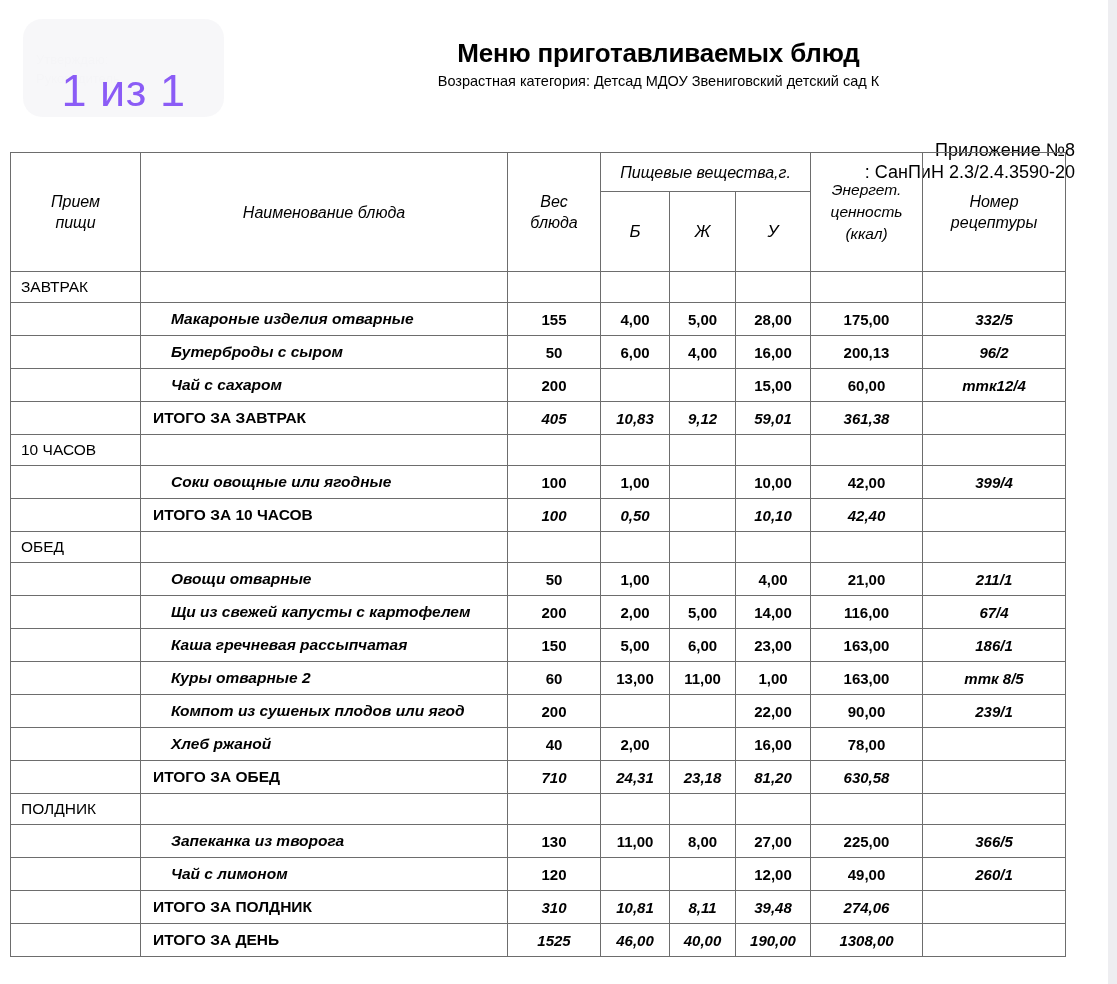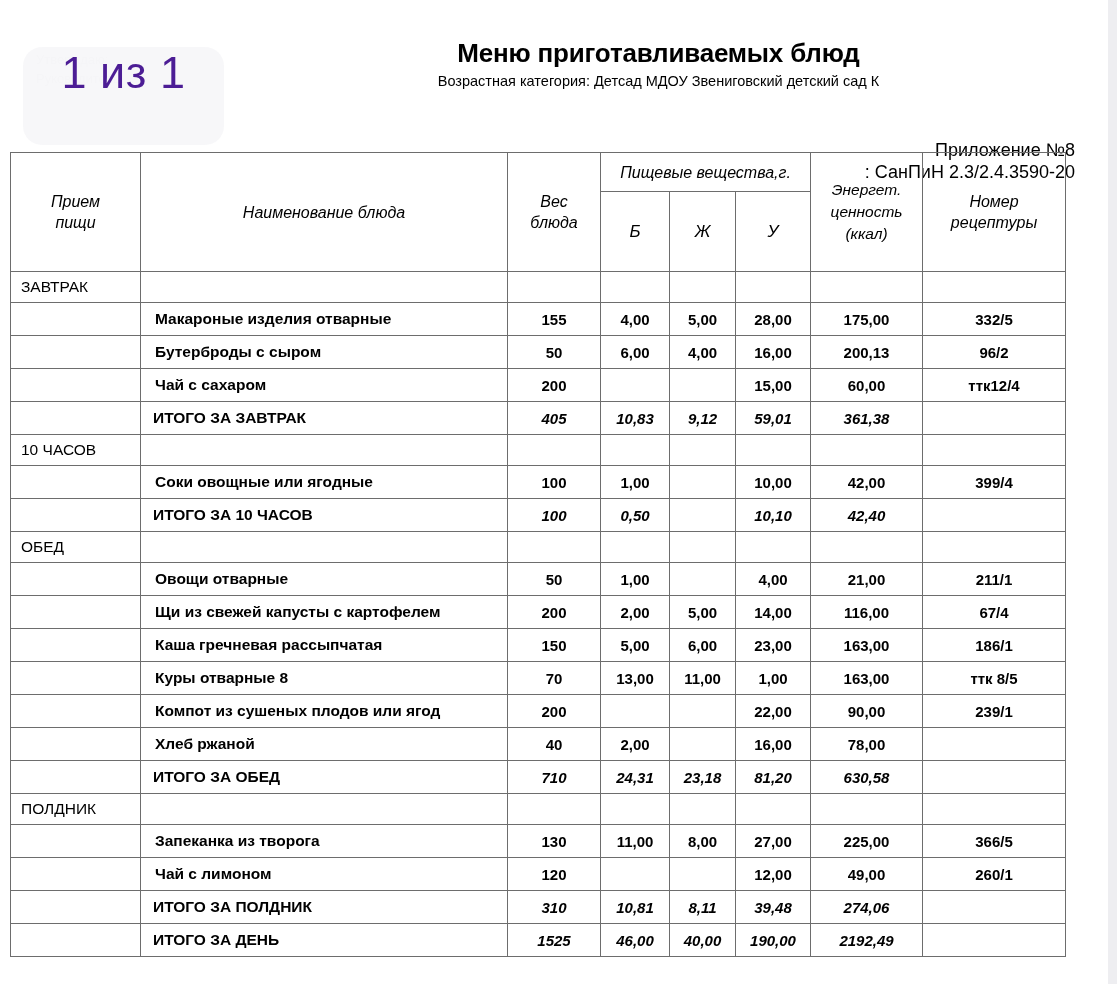--- a/index.html
+++ b/index.html
@@ -40,31 +40,31 @@
     font-size: 13px;
     line-height: 19px;
     color: #e6e6e8;
     white-space: nowrap;
     font-family: "Liberation Sans", sans-serif;
   }
 
   .page-indicator {
     position: absolute;
     left: 23px;
-    top: 47px;
+    top: 19px;
     width: 201px;
     height: 98px;
     background: rgba(246,246,248,0.90);
     border-radius: 19px;
     display: flex;
-    align-items: flex-start;
+    align-items: flex-end;
     justify-content: center;
     font-size: 45px;
     font-weight: 400;
-    color: #4c1d95;
+    color: #8b5cf6;
     letter-spacing: 0.5px;
   }
 
   .title-block {
     position: absolute;
     left: 240px;
     right: 40px;
     top: 38px;
     text-align: center;
   }
@@ -136,42 +136,44 @@
   
   tbody tr { height: 33px; }
   tbody td.meal-cell {
     padding-left: 10px;
     font-size: 15.5px;
     font-weight: 400;
     font-style: normal;
     text-align: left;
   }
   tbody td.dish-cell {
-    padding-left: 14px;
+    padding-left: 30px;
     font-size: 15.5px;
     font-weight: bold;
+    font-style: italic;
     text-align: left;
   }
   tbody td.dish-cell.total-label {
     font-style: normal;
     padding-left: 12px;
   }
   tbody td.num {
     text-align: center;
     font-size: 15px;
     font-weight: bold;
     font-style: normal;
   }
   tbody td.num.ital {
     font-style: italic;
   }
   tbody td.recipe {
     text-align: center;
     font-size: 15px;
     font-weight: bold;
+    font-style: italic;
   }
   tr.section-row { height: 31px; }
   tr.total-row td.num { font-style: italic; }
 </style>
 </head>
 <body>
 
 <div class="page-edge"></div>
 
 <div class="doc-header">
@@ -352,22 +354,22 @@
         <td class="dish-cell">Каша гречневая рассыпчатая</td>
         <td class="num">150</td>
         <td class="num">5,00</td>
         <td class="num">6,00</td>
         <td class="num">23,00</td>
         <td class="num">163,00</td>
         <td class="recipe">186/1</td>
       </tr>
       <tr>
         <td class="meal-cell"></td>
-        <td class="dish-cell">Куры отварные 8</td>
-        <td class="num">70</td>
+        <td class="dish-cell">Куры отварные 2</td>
+        <td class="num">60</td>
         <td class="num">13,00</td>
         <td class="num">11,00</td>
         <td class="num">1,00</td>
         <td class="num">163,00</td>
         <td class="recipe">ттк 8/5</td>
       </tr>
       <tr>
         <td class="meal-cell"></td>
         <td class="dish-cell">Компот из сушеных плодов или ягод</td>
         <td class="num">200</td>
@@ -437,17 +439,17 @@
         <td class="num ital">274,06</td>
         <td class="recipe"></td>
       </tr>
       <tr class="total-row">
         <td class="meal-cell"></td>
         <td class="dish-cell total-label">ИТОГО ЗА  ДЕНЬ</td>
         <td class="num ital">1525</td>
         <td class="num ital">46,00</td>
         <td class="num ital">40,00</td>
         <td class="num ital">190,00</td>
-        <td class="num ital">2192,49</td>
+        <td class="num ital">1308,00</td>
         <td class="recipe"></td>
       </tr>
     </tbody>
 </table>
 
 </body></html>

